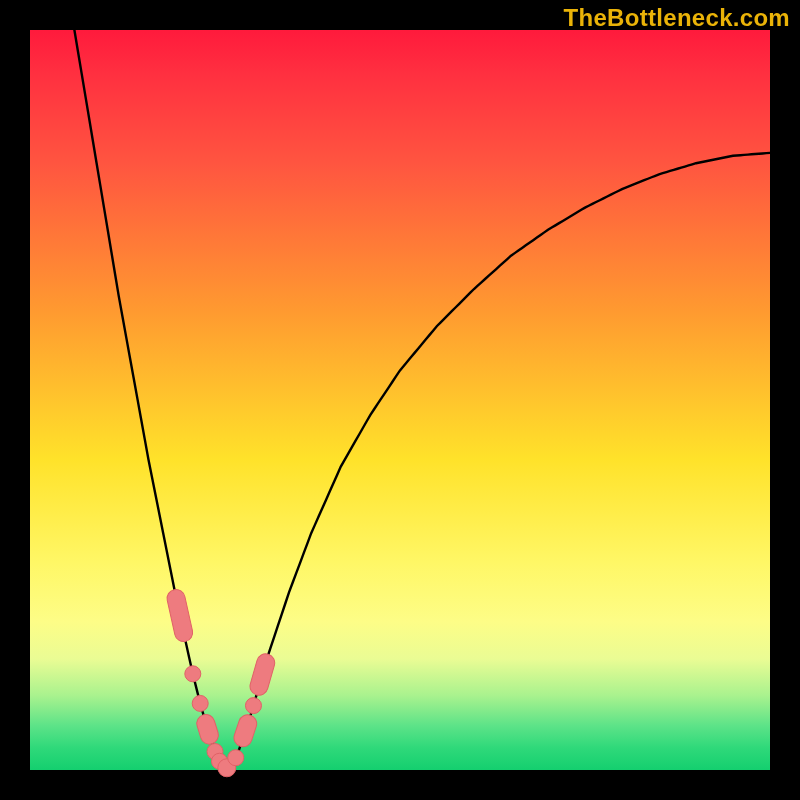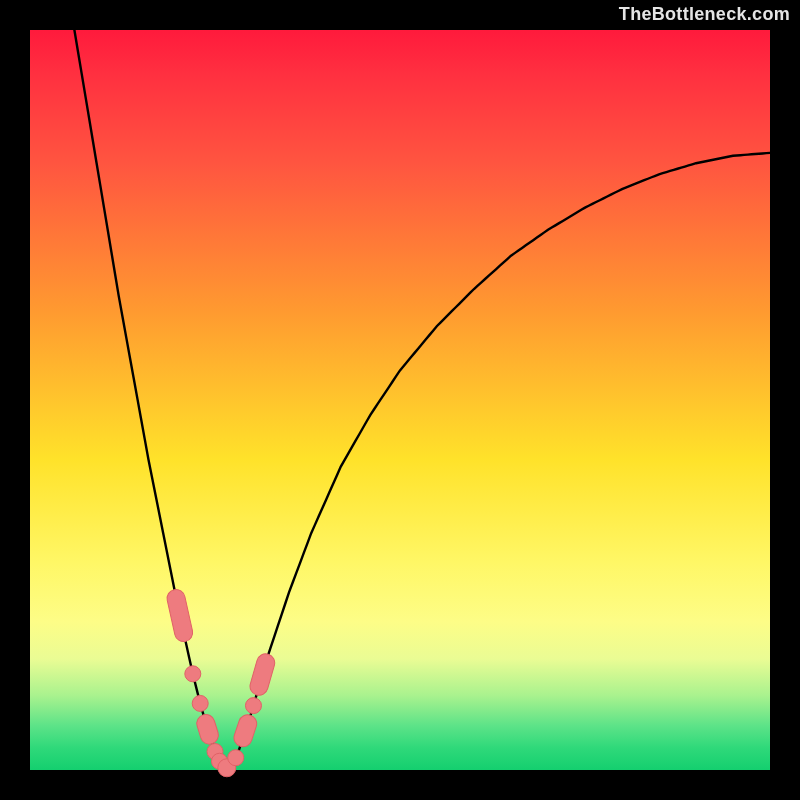--- a/index.html
+++ b/index.html
@@ -47,23 +47,23 @@
     left: 0;
     top: 0;
     width: 740px;
     height: 740px;
     overflow: visible;
   }
   .watermark {
     position: absolute;
     top: 4px;
     right: 10px;
-    font-size: 18px;
+    font-size: 24px;
     font-weight: 600;
-    color: #e5e5e5;
+    color: #eab308;
     letter-spacing: 0.3px;
     user-select: none;
   }
 </style>
 </head>
 <body>
 
 <div class="frame">
   <div class="plot">
     <svg viewBox="0 0 740 740">

